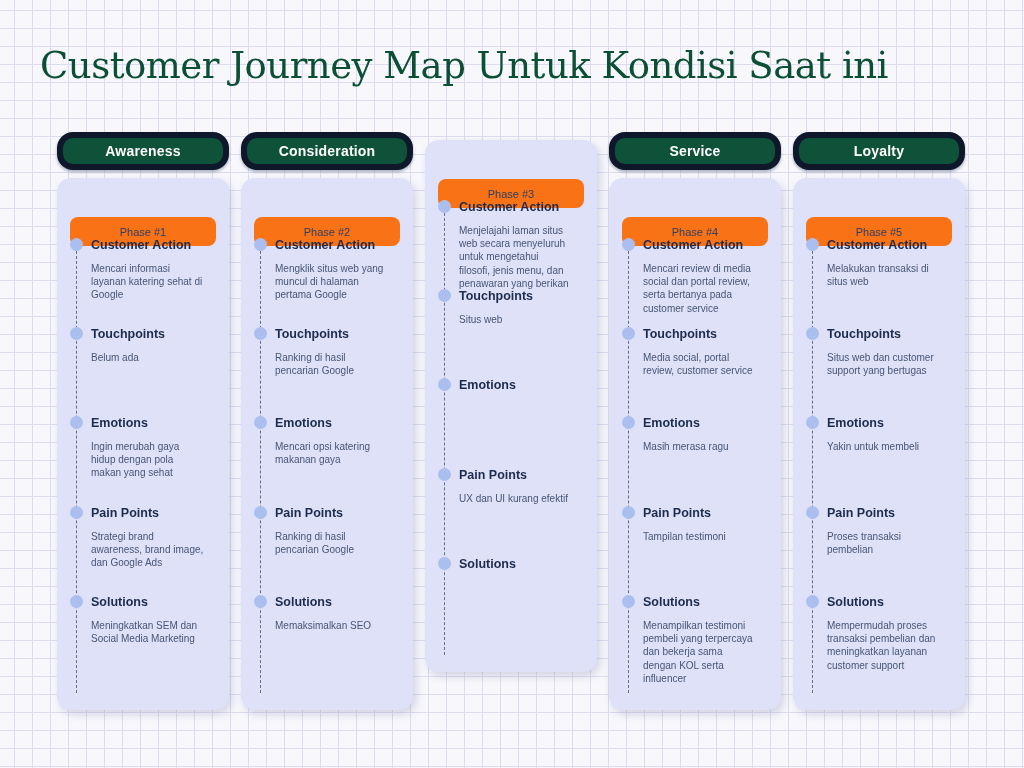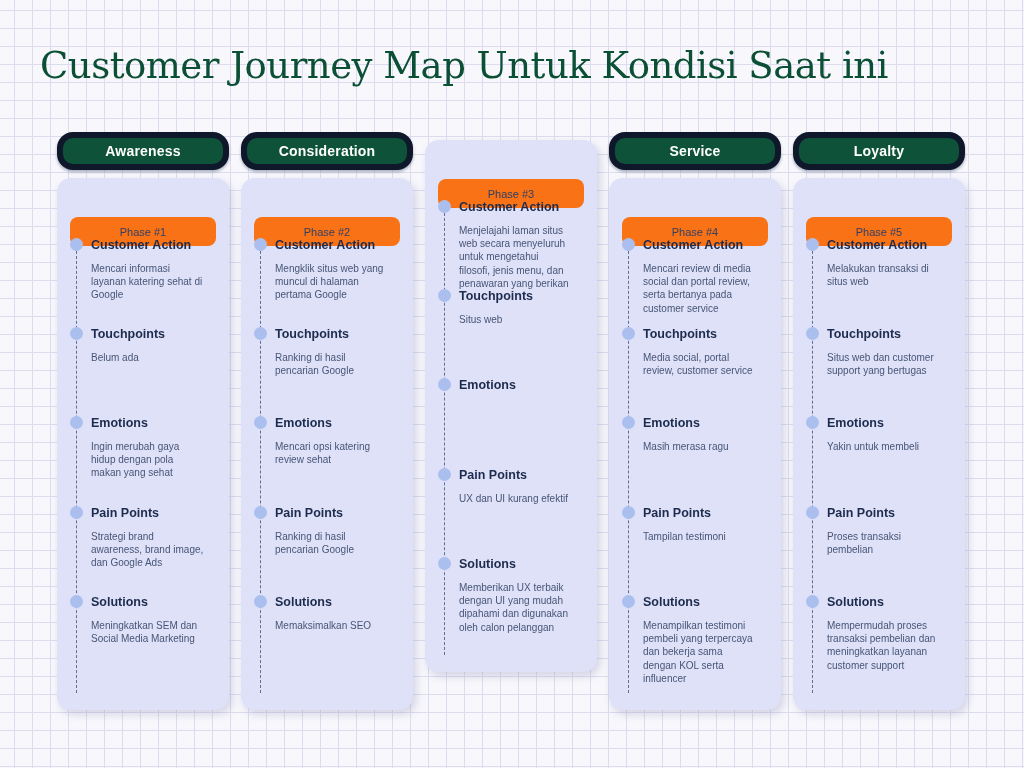--- a/index.html
+++ b/index.html
@@ -109,21 +109,21 @@
         <div class="sec-text">Mengklik situs web yang muncul di halaman pertama Google</div>
       </div>
       <div class="section s2">
         <div class="dot"></div>
         <div class="sec-label">Touchpoints</div>
         <div class="sec-text">Ranking di hasil pencarian Google</div>
       </div>
       <div class="section s3">
         <div class="dot"></div>
         <div class="sec-label">Emotions</div>
-        <div class="sec-text">Mencari opsi katering review sehat</div>
+        <div class="sec-text">Mencari opsi katering makanan gaya</div>
       </div>
       <div class="section s4">
         <div class="dot"></div>
         <div class="sec-label">Pain Points</div>
         <div class="sec-text">Ranking di hasil pencarian Google</div>
       </div>
       <div class="section s5">
         <div class="dot"></div>
         <div class="sec-label">Solutions</div>
         <div class="sec-text">Memaksimalkan SEO</div>
@@ -150,21 +150,20 @@
         <div class="sec-label">Emotions</div>
       </div>
       <div class="section s4">
         <div class="dot"></div>
         <div class="sec-label">Pain Points</div>
         <div class="sec-text">UX dan UI kurang efektif</div>
       </div>
       <div class="section s5">
         <div class="dot"></div>
         <div class="sec-label">Solutions</div>
-        <div class="sec-text">Memberikan UX terbaik dengan UI yang mudah dipahami dan digunakan oleh calon pelanggan</div>
       </div>
     </div>
   </div>
 
   <div class="column">
     <div class="stage-btn">Service</div>
     <div class="card">
       <div class="pill">Phase #4</div>
       <div class="timeline"></div>
       <div class="section s1">

